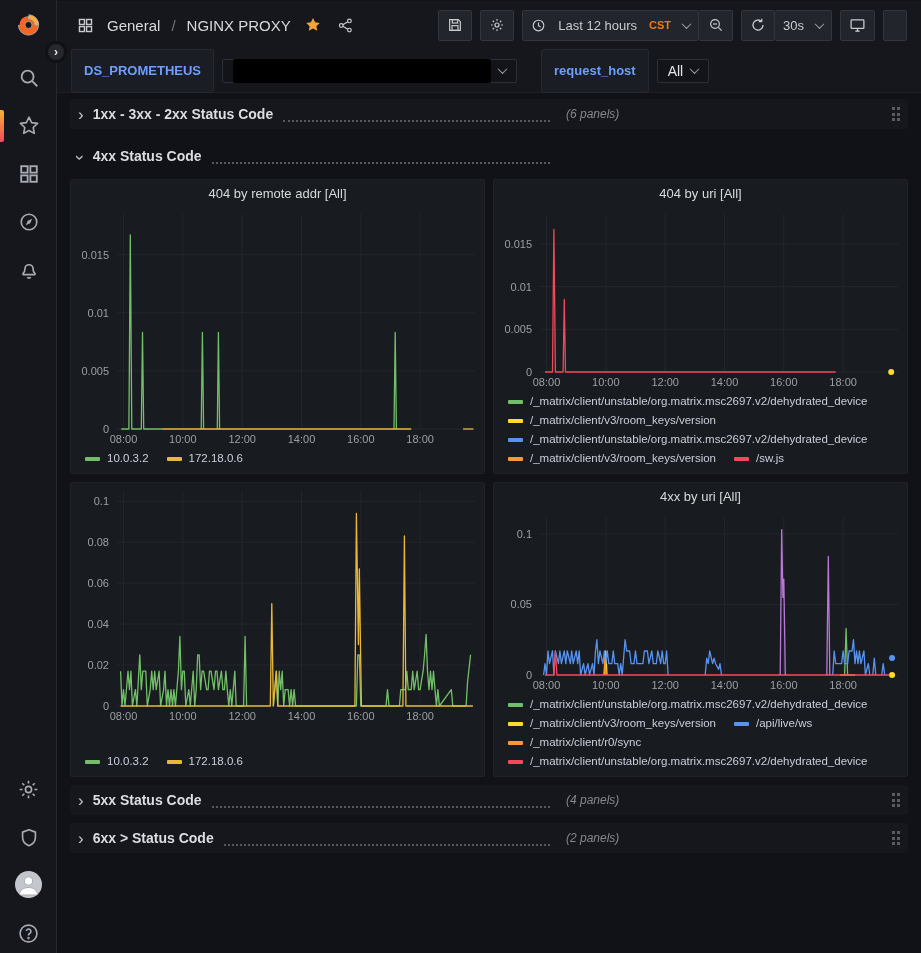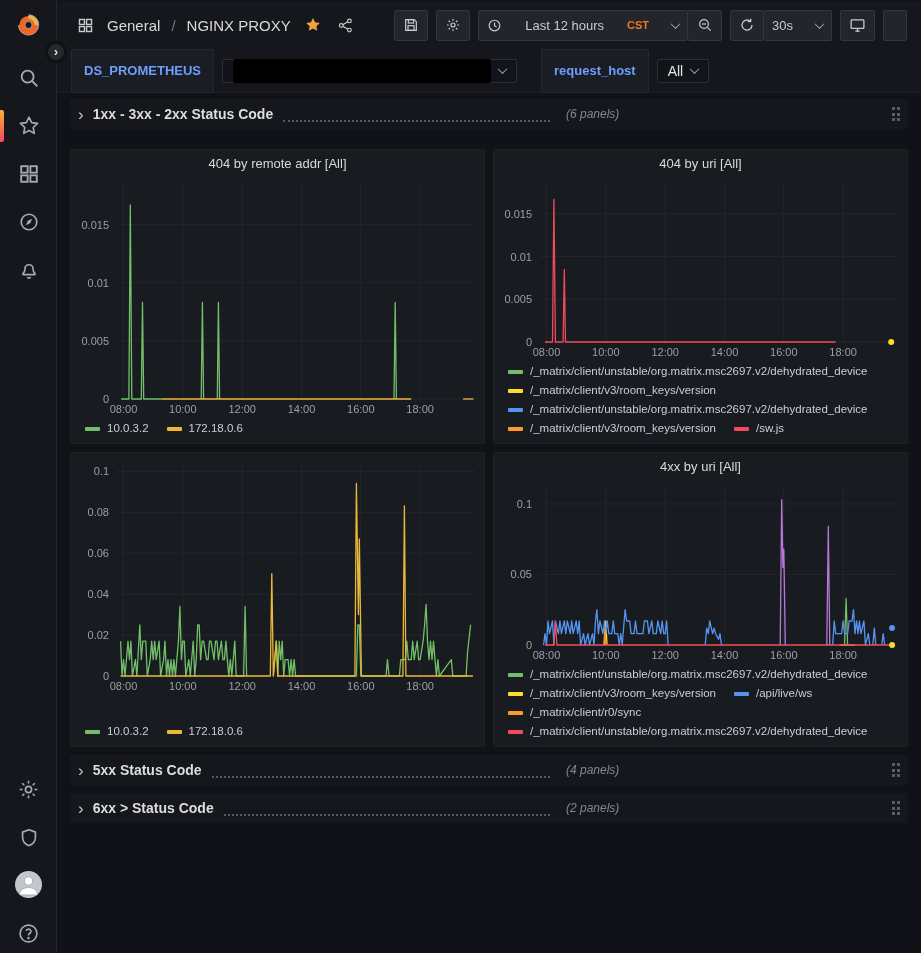--- a/index.html
+++ b/index.html
@@ -21,21 +21,21 @@
   .avatar { width:27px; height:27px; border-radius:50%; background:#c3c7cd; overflow:hidden; }
 
   
   .main { position:absolute; left:57px; top:1px; width:864px; height:953px; }
 
   
   .hdr { height:48px; background:#15171c; display:flex; align-items:center; padding:0 14px 0 20px; }
   .crumb { display:flex; align-items:center; gap:9px; font-size:15px; }
   .crumb .sep { color:#73757c; margin:0 2px; }
   .hbtn { height:31px; min-width:34px; padding:0 8px; background:#22252b; border:1px solid #33363d;
-    border-radius:2px; display:flex; align-items:center; justify-content:center; gap:23px;
+    border-radius:2px; display:flex; align-items:center; justify-content:center; gap:12px;
     color:#c9cbce; font-size:13px; }
   .hgroup { display:flex; }
   .hgroup .hbtn + .hbtn { border-left:none; }
   .caret { width:7px; height:7px; border-right:1.6px solid #9fa3aa; border-bottom:1.6px solid #9fa3aa;
     transform:rotate(45deg) translate(-1px,-1px); }
   .tz { color:#eb7b18; font-weight:bold; font-size:11px; }
   .kebab span { width:3px; height:3px; border-radius:50%; background:#c9cbce; display:block; margin:1.5px 0; }
 
   
   .vars { height:44px; background:#15171c; display:flex; align-items:center; padding:0 14px;
@@ -261,20 +261,27 @@
           <i></i>
           <i></i>
           <i></i>
           <i></i>
           <i></i>
         </span>
     </div>
 
     <div style="height:12px"></div>
 
+    <div class="row-hdr">
+      <div class="row-left">
+        <span class="row-chev open">›</span>
+        <span class="row-title">4xx Status Code</span>
+        <span class="leader"></span>
+      </div>
+    </div>
 
     <div class="grid" id="panels-grid">
   <div class="panel">
     <div class="panel-title">404 by remote addr [All]</div>
     <div class="chart">
             <svg width="413" height="242">
               <line x1="46" x2="404" y1="223" y2="223" stroke="#25262d" stroke-width="1"></line>
               <text x="38" y="227" text-anchor="end" fill="#9d9fa6" font-size="11">0</text>
               <line x1="46" x2="404" y1="164.8918918918919" y2="164.8918918918919" stroke="#25262d" stroke-width="1"></line>
               <text x="38" y="168.8918918918919" text-anchor="end" fill="#9d9fa6" font-size="11">0.005</text>

